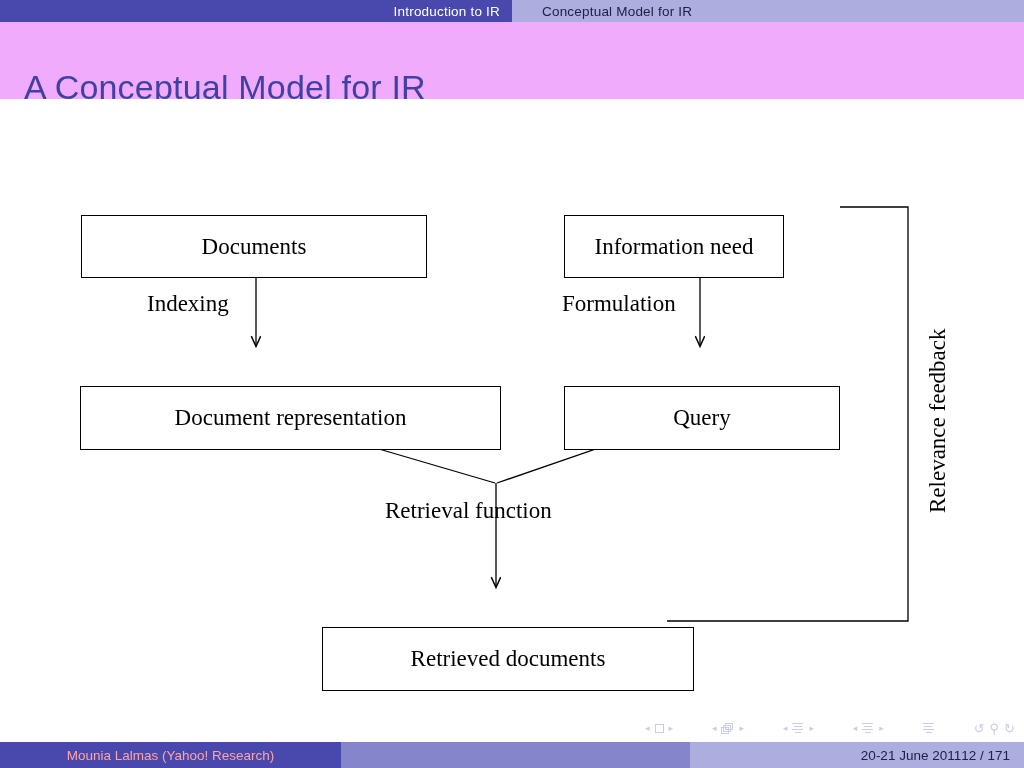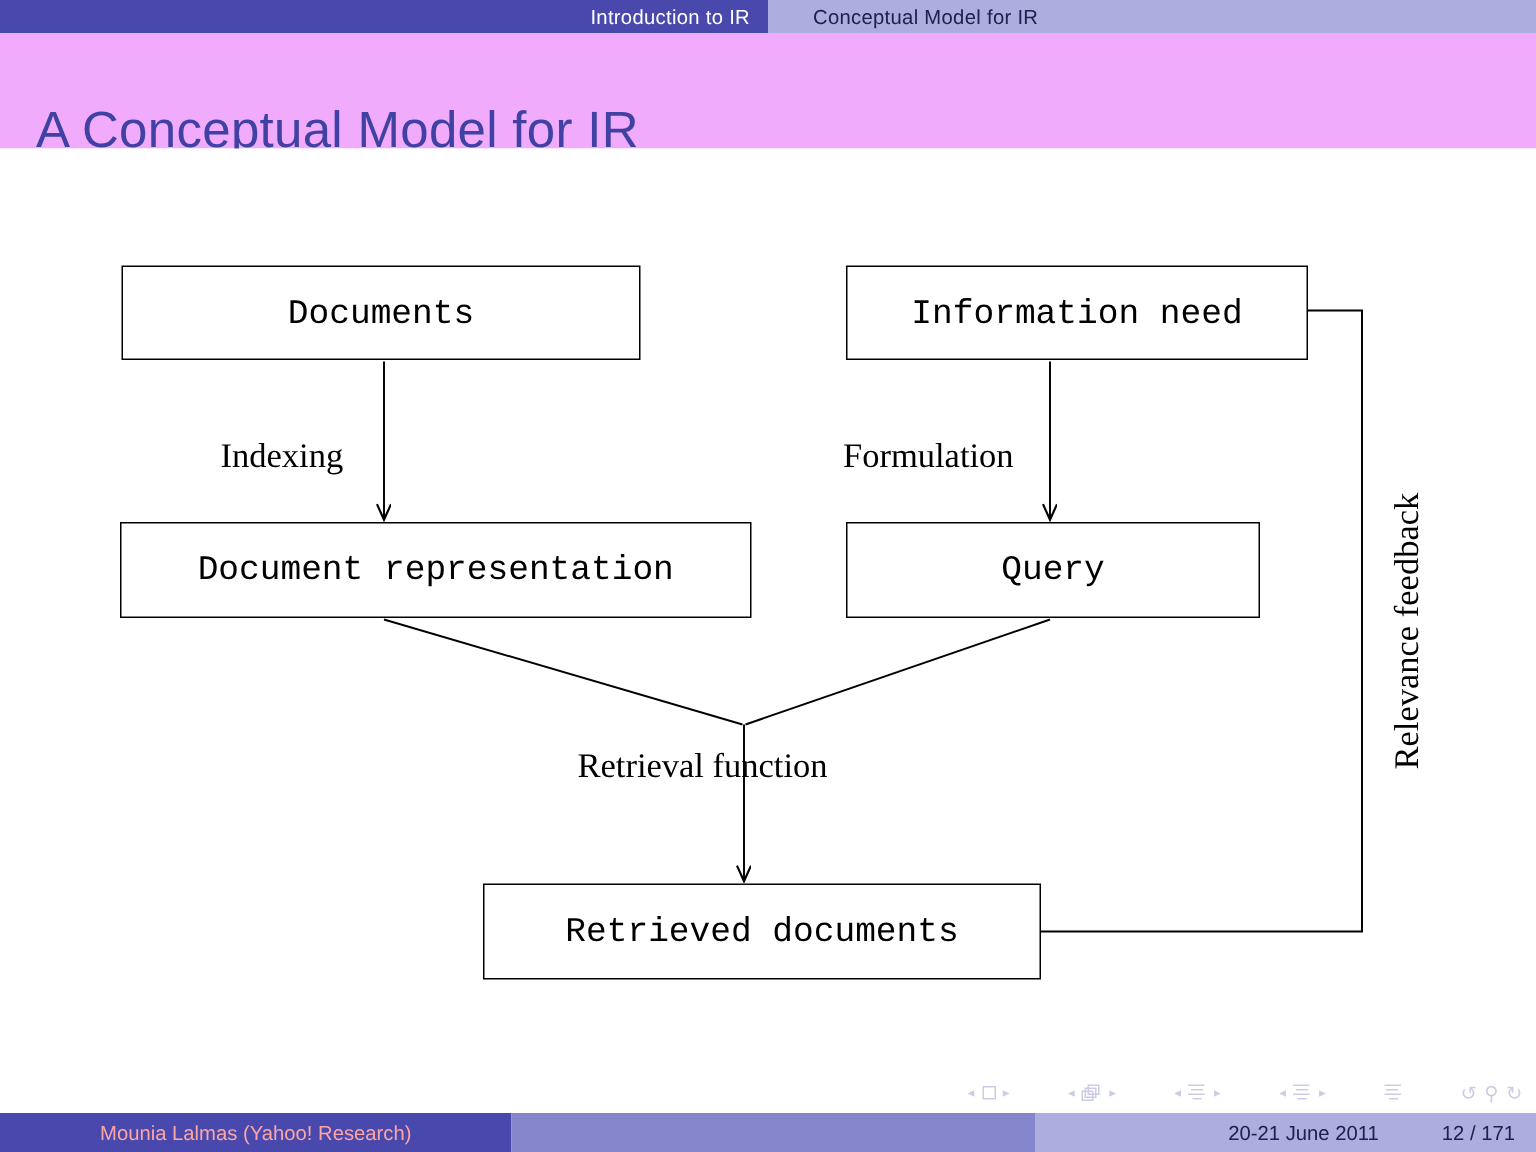--- a/index.html
+++ b/index.html
@@ -74,23 +74,24 @@
     left: 0; top: 0;
   }
   .dbox {
     position: absolute;
     border: 1.3px solid #000000;
     background: #ffffff;
     box-sizing: border-box;
     display: flex;
     align-items: center;
     justify-content: center;
-    font-family: Liberation Mono, monospace;
+    font-family: Liberation Serif, serif;
     font-size: 23px;
     color: #000000;
+    margin-top: 38px;
   }
   .dlabel {
     position: absolute;
     font-family: "Liberation Serif", serif;
     font-size: 23px;
     color: #000000;
     white-space: nowrap;
   }
   .vlabel {
     position: absolute;
@@ -175,21 +176,20 @@
   .foot-mid {
     width: 349px;
     background: #8585cb;
   }
   .foot-right {
     width: 334px;
     background: #adaddf;
     color: #20204a;
     justify-content: flex-end;
     padding-right: 14px;
-    gap: 42px;
     text-align: center;
   }
 </style>
 </head>
 <body>
 
 <div id="headerbar">
   <div class="nav-seg active">Introduction to IR</div>
   <div class="nav-seg inactive">Conceptual Model for IR</div>
 </div>
@@ -215,21 +215,21 @@
 
     <line x1="700" y1="314" x2="497" y2="384" stroke="#000" stroke-width="1.3"></line>
 
     <line x1="496" y1="384" x2="496" y2="488" stroke="#000" stroke-width="1.3" marker-end="url(#arrowhead)"></line>
 
     <path d="M 667,522 L 908,522 L 908,108 L 840,108" fill="none" stroke="#000" stroke-width="1.3"></path>
   </svg>
 
   <div class="dbox" style="left:81px; top:78px; width:346px; height:63px;">Documents</div>
 
-  <div class="dbox" style="left:564px; top:78px; width:308px; height:63px;">Information need</div>
+  <div class="dbox" style="left:564px; top:78px; width:220px; height:63px;">Information need</div>
 
   <div class="dbox" style="left:80px; top:249px; width:421px; height:64px;">Document representation</div>
 
   <div class="dbox" style="left:564px; top:249px; width:276px; height:64px;">Query</div>
 
   <div class="dbox" style="left:322px; top:490px; width:372px; height:64px;">Retrieved documents</div>
 
   <div class="dlabel" style="left:147px; top:192px;">Indexing</div>
 
   <div class="dlabel" style="left:562px; top:192px;">Formulation</div>

